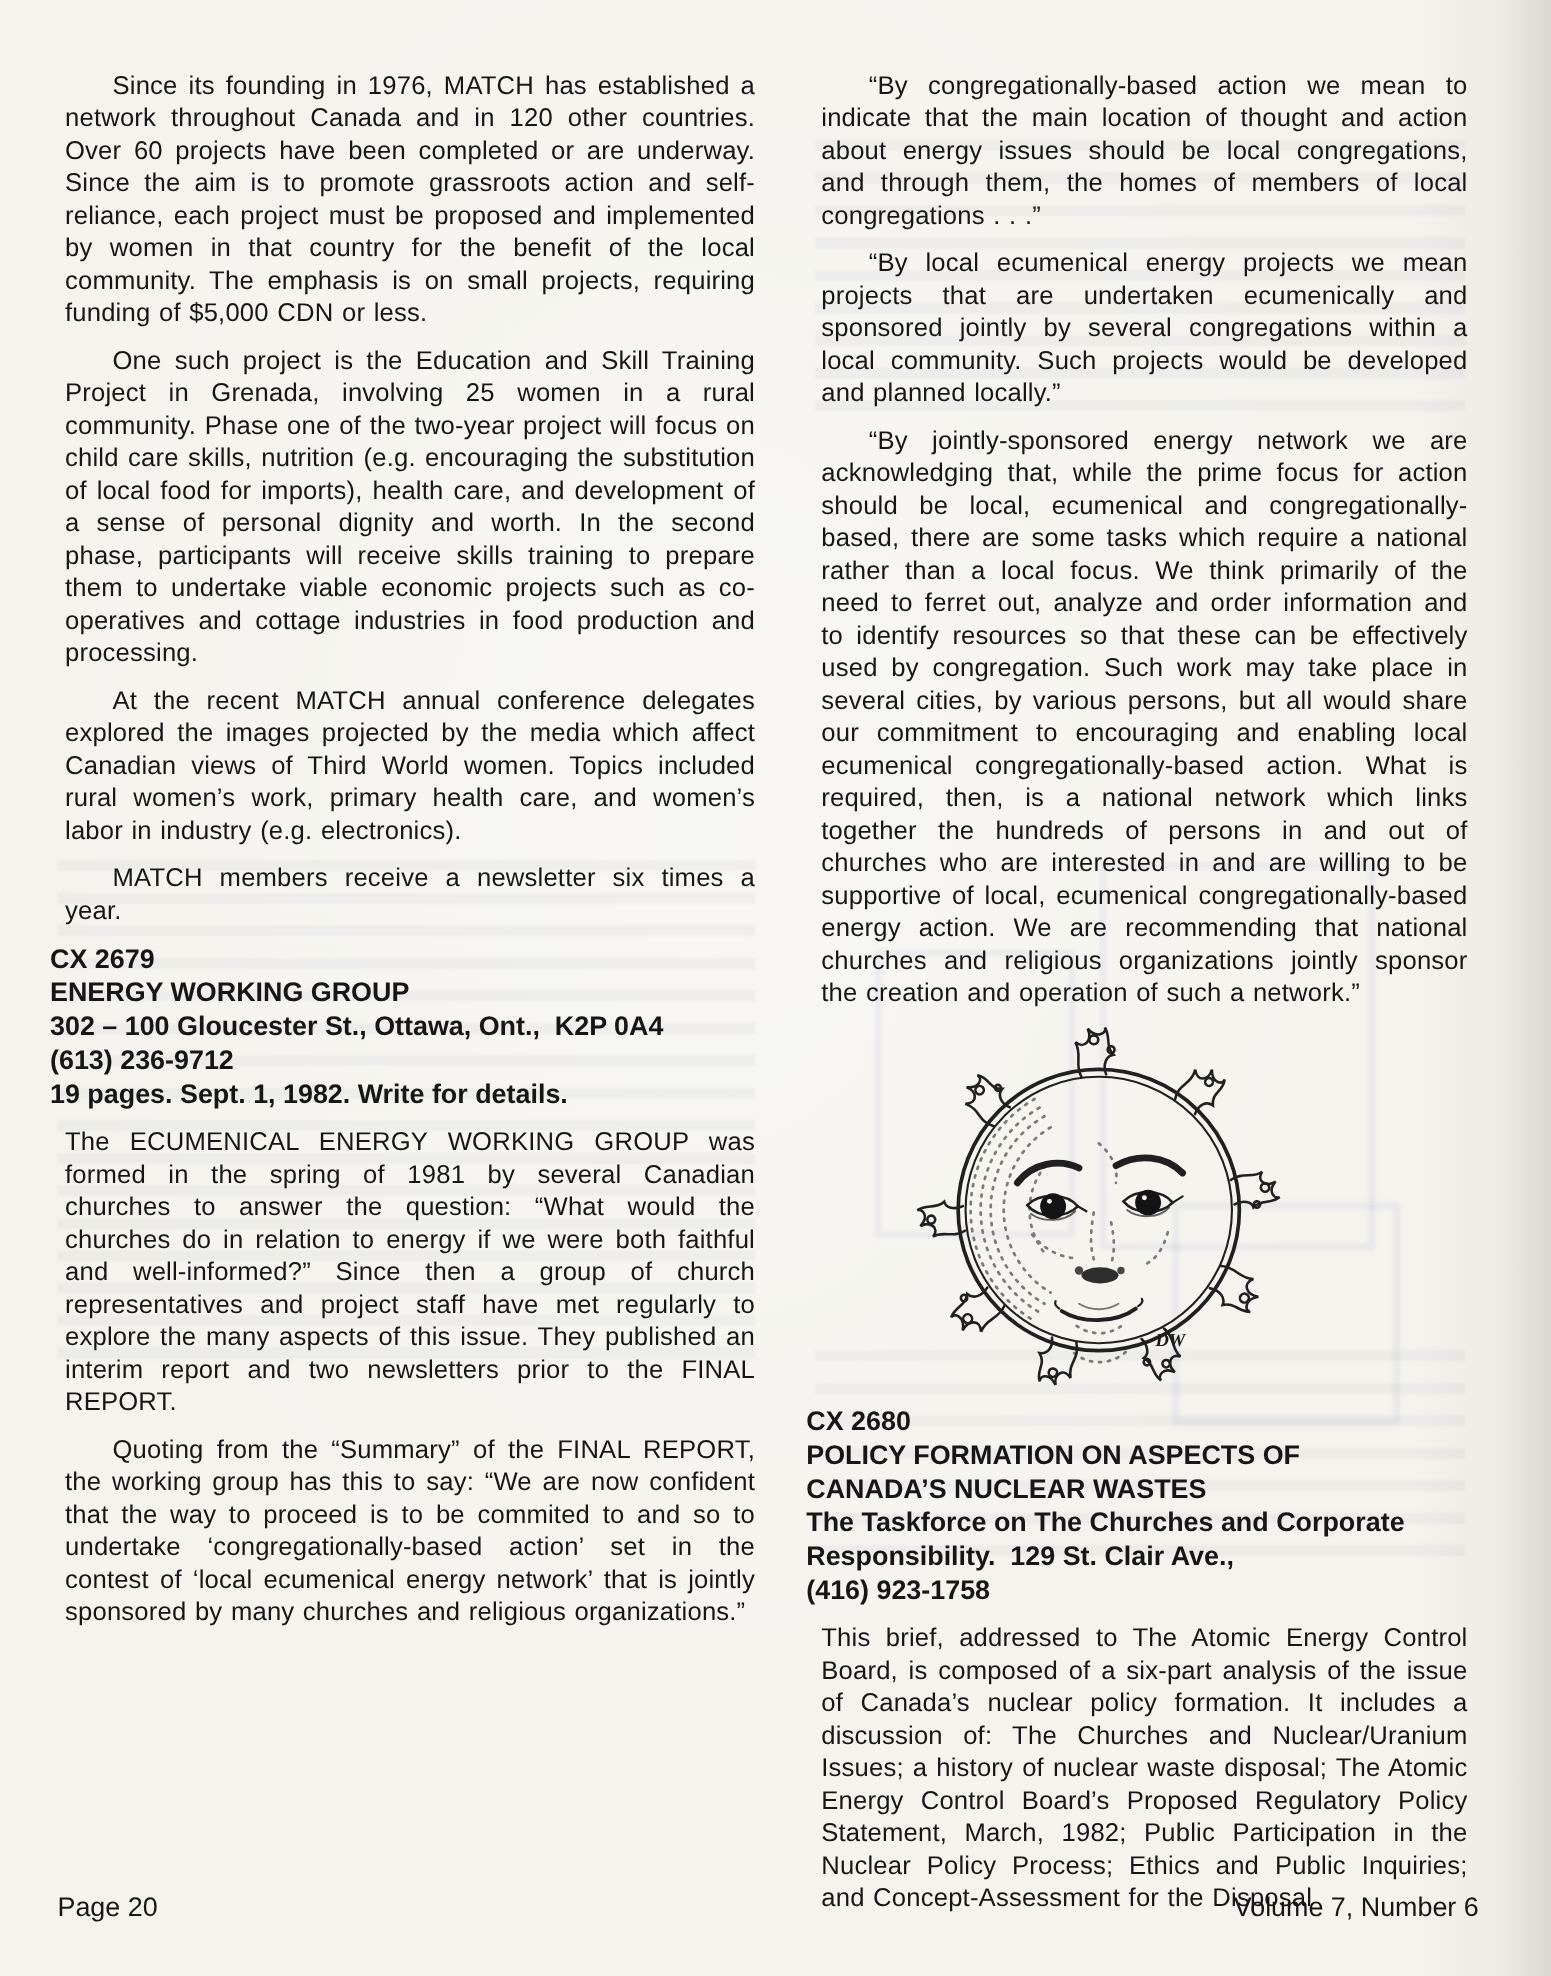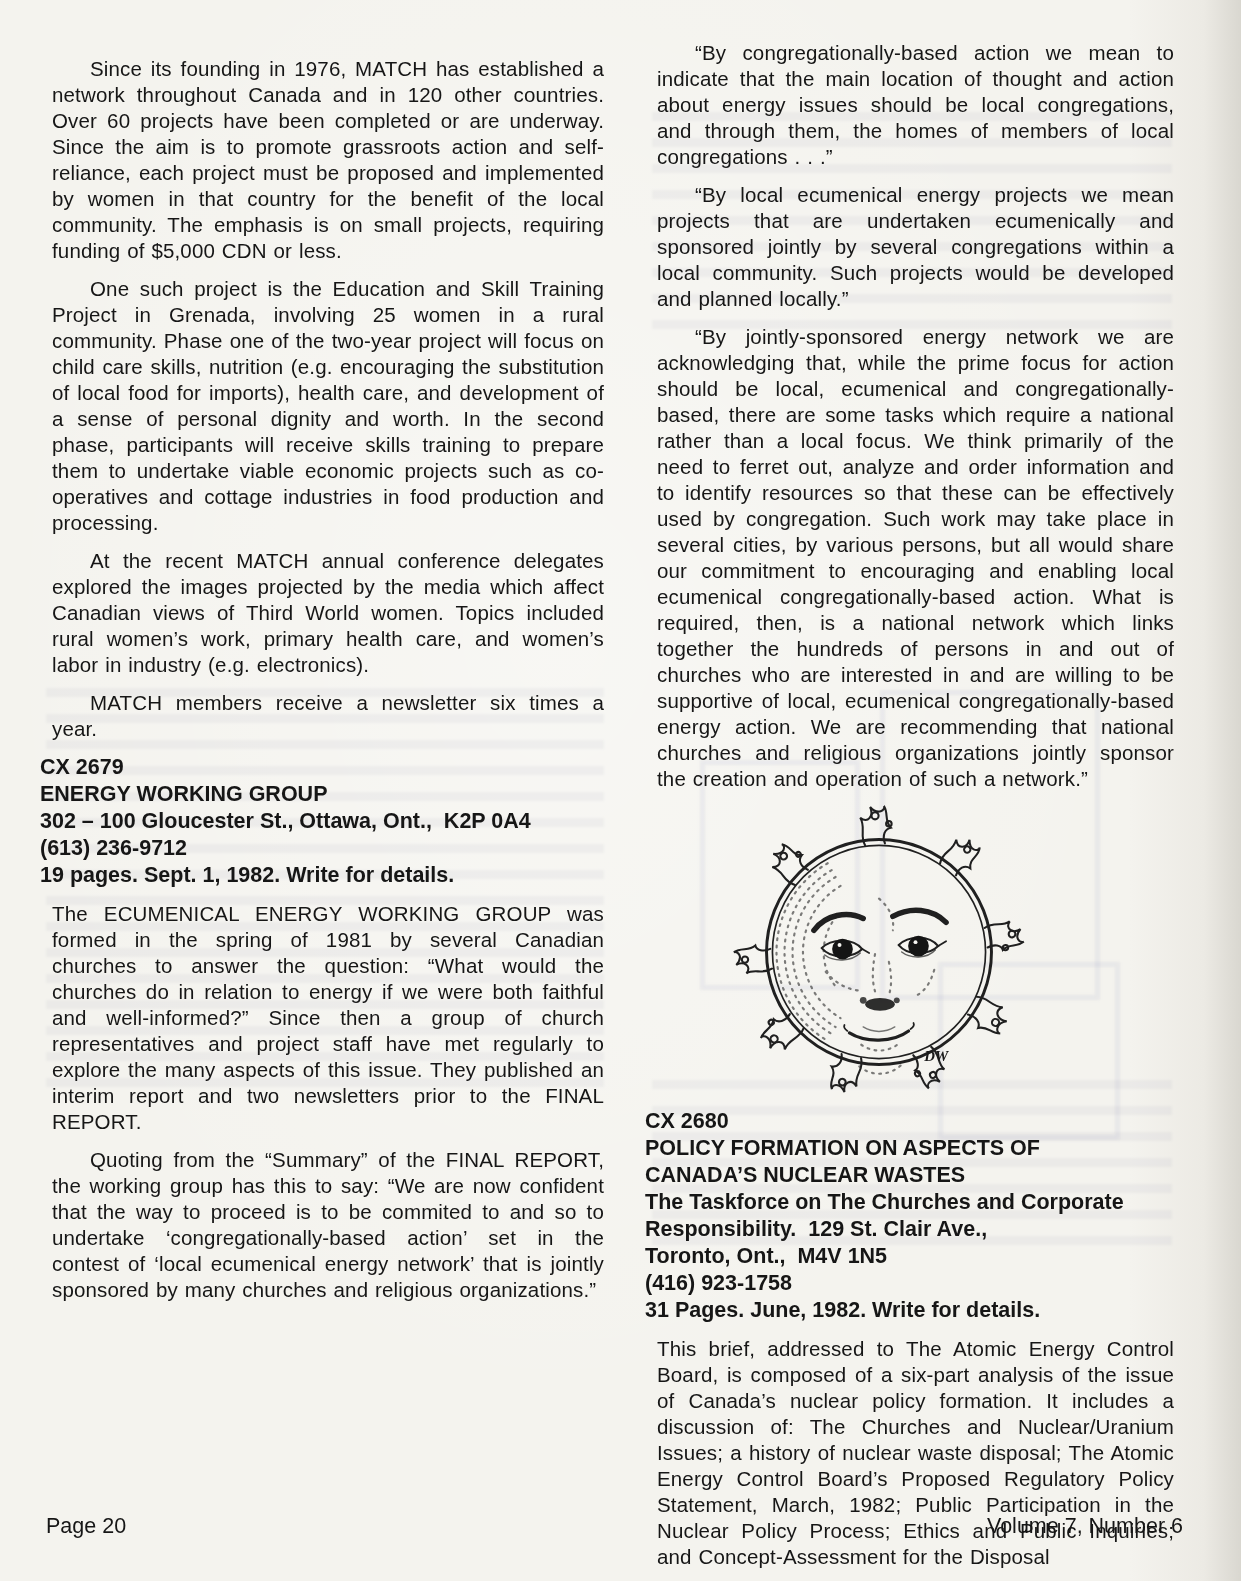--- a/index.html
+++ b/index.html
@@ -7,21 +7,21 @@
     position:relative;width:1241px;height:1581px;overflow:hidden;
     color:#161616;
     font-family:"Liberation Sans",sans-serif;
     background:
       radial-gradient(ellipse at 45% 40%, rgba(255,255,255,0.35) 0%, rgba(255,255,255,0) 60%),
       linear-gradient(to right, #f4f3ee 0%, #f4f3ee 91%, #eceae4 97%, #d9d7d0 100%),
       #f4f3ee;
   }
   .col{position:absolute;top:0;}
   .col-left{left:40px;width:576px;padding-top:44px;}
-  .col-right{left:645px;width:541px;padding-top:28px;}
+  .col-right{left:645px;width:541px;padding-top:44px;}
   p.body{
     margin:12px;text-align:justify;font-size:20.5px;line-height:26px;
     letter-spacing:0.15px;word-spacing:1px;
   }
   p.indent{text-indent:38px;}
   .energy{
     margin:74px 0 72px 0;text-align:center;
     font-size:47px;font-weight:800;letter-spacing:1.5px;color:#111;
   }
   .listing{font-weight:700;font-size:21.5px;line-height:27px;}
@@ -180,23 +180,21 @@
         </g>
       </svg>
     </div>
 
     <div class="listing">
       <div>CX 2680</div>
       <div>POLICY FORMATION ON ASPECTS OF</div>
       <div>CANADA’S NUCLEAR WASTES</div>
       <div>The Taskforce on The Churches and Corporate</div>
       <div>Responsibility.  129 St. Clair Ave.,</div>
-      <div>Toronto, Ont.,  M4V 1N5</div>
       <div>(416) 923-1758</div>
-      <div>31 Pages. June, 1982. Write for details.</div>
     </div>
 
     <p class="body lst-body">This brief, addressed to The Atomic Energy Control Board, is composed of a six-part analysis of the issue of Canada’s nuclear policy formation. It includes a discussion of: The Churches and Nuclear/Uranium Issues; a history of nuclear waste disposal; The Atomic Energy Control Board’s Proposed Regulatory Policy Statement, March, 1982; Public Participation in the Nuclear Policy Process; Ethics and Public Inquiries; and Concept-Assessment for the Disposal</p>
   </div>
 
   <div class="footerL">Page 20</div>
   <div class="footerR">Volume 7, Number 6</div>
 
 </div>
 

